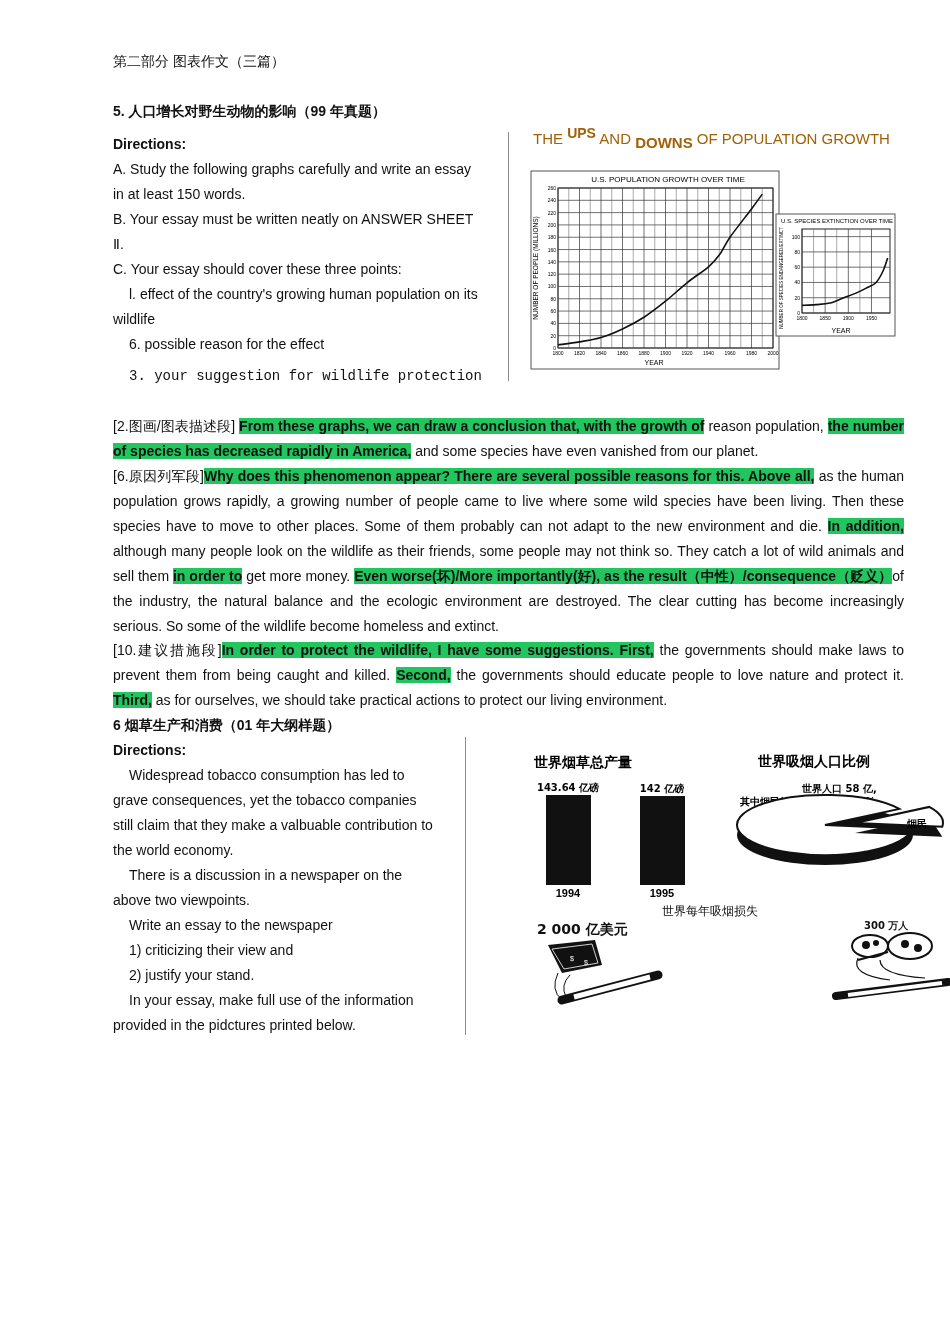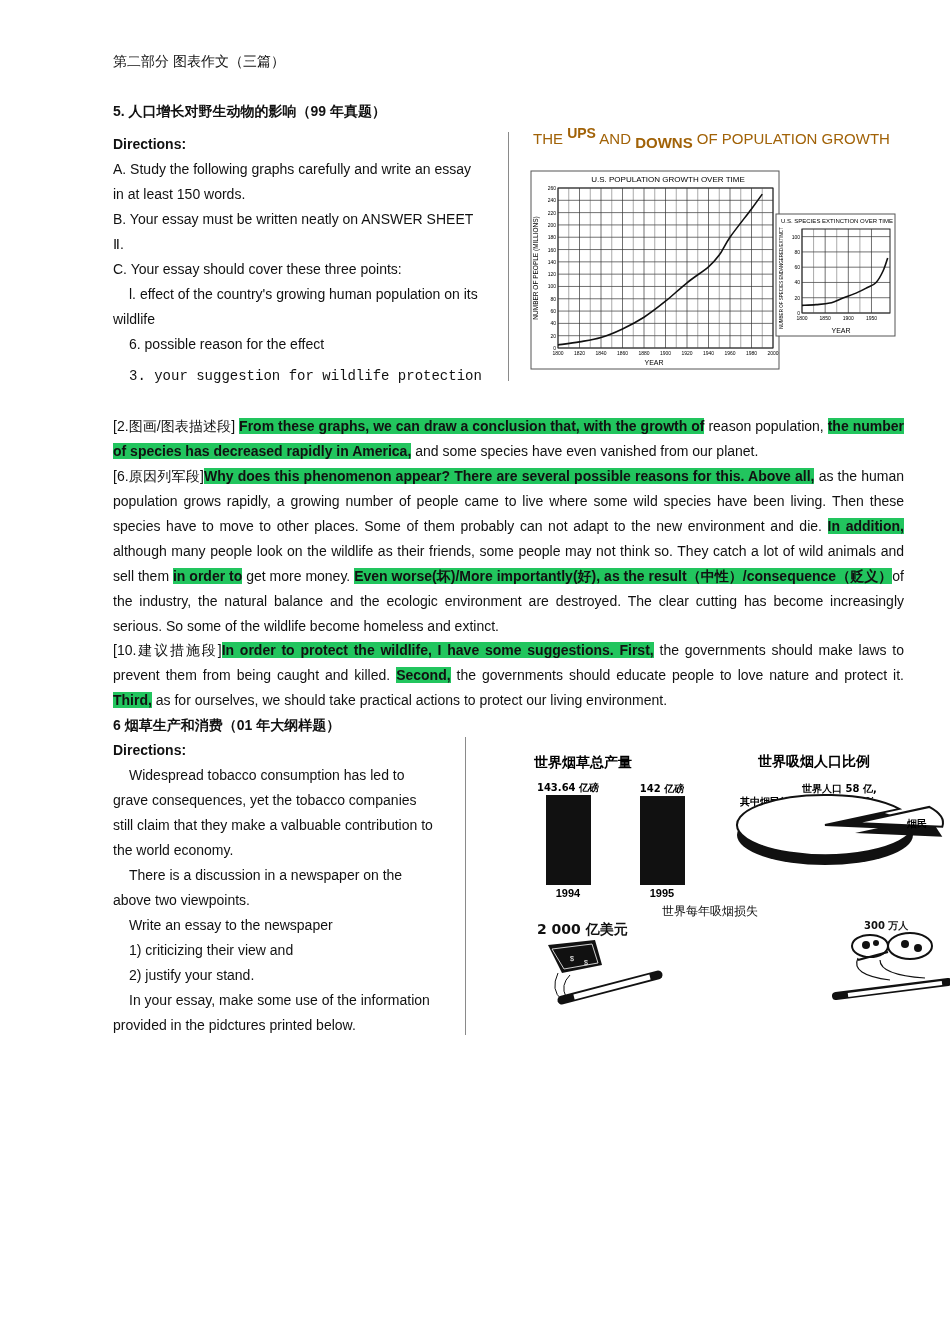--- a/index.html
+++ b/index.html
@@ -168,21 +168,21 @@
 <div class="line bold" style="left:113px; top:738px;">Directions:</div>
 <div class="line" style="left:129px; top:763px;">Widespread tobacco consumption has led to</div>
 <div class="line" style="left:113px; top:788px;">grave consequences, yet the tobacco companies</div>
 <div class="line" style="left:113px; top:813px;">still claim that they make a valbuable contribution to</div>
 <div class="line" style="left:113px; top:838px;">the world economy.</div>
 <div class="line" style="left:129px; top:863px;">There is a discussion in a newspaper on the</div>
 <div class="line" style="left:113px; top:888px;">above two viewpoints.</div>
 <div class="line" style="left:129px; top:913px;">Write an essay to the newspaper</div>
 <div class="line" style="left:129px; top:938px;">1) criticizing their view and</div>
 <div class="line" style="left:129px; top:963px;">2) justify your stand.</div>
-<div class="line" style="left:129px; top:988px;">In your essay, make some use of the information</div>
+<div class="line" style="left:129px; top:988px;">In your essay, make full use of the information</div>
 <div class="line" style="left:113px; top:1013px;">provided in the pidctures printed below.</div>
 
 <div class="vdiv" style="left:465px; top:737px; height:298px;"></div>
 
 <svg class="abs" style="left:520px; top:745px;" width="210" height="155">
   <text x="14" y="22" font-size="14" class="cn" font-weight="bold">世界烟草总产量</text>
   <g id="bar-group">
       <rect x="26" y="50" width="45" height="90" fill="#111"></rect>
       <text x="48" y="46" font-size="10" font-weight="bold" text-anchor="middle" class="cn">143.64 亿磅</text>
       <text x="48" y="152" font-size="11" font-weight="bold" text-anchor="middle" font-family="DejaVu Serif, serif">1994</text>

